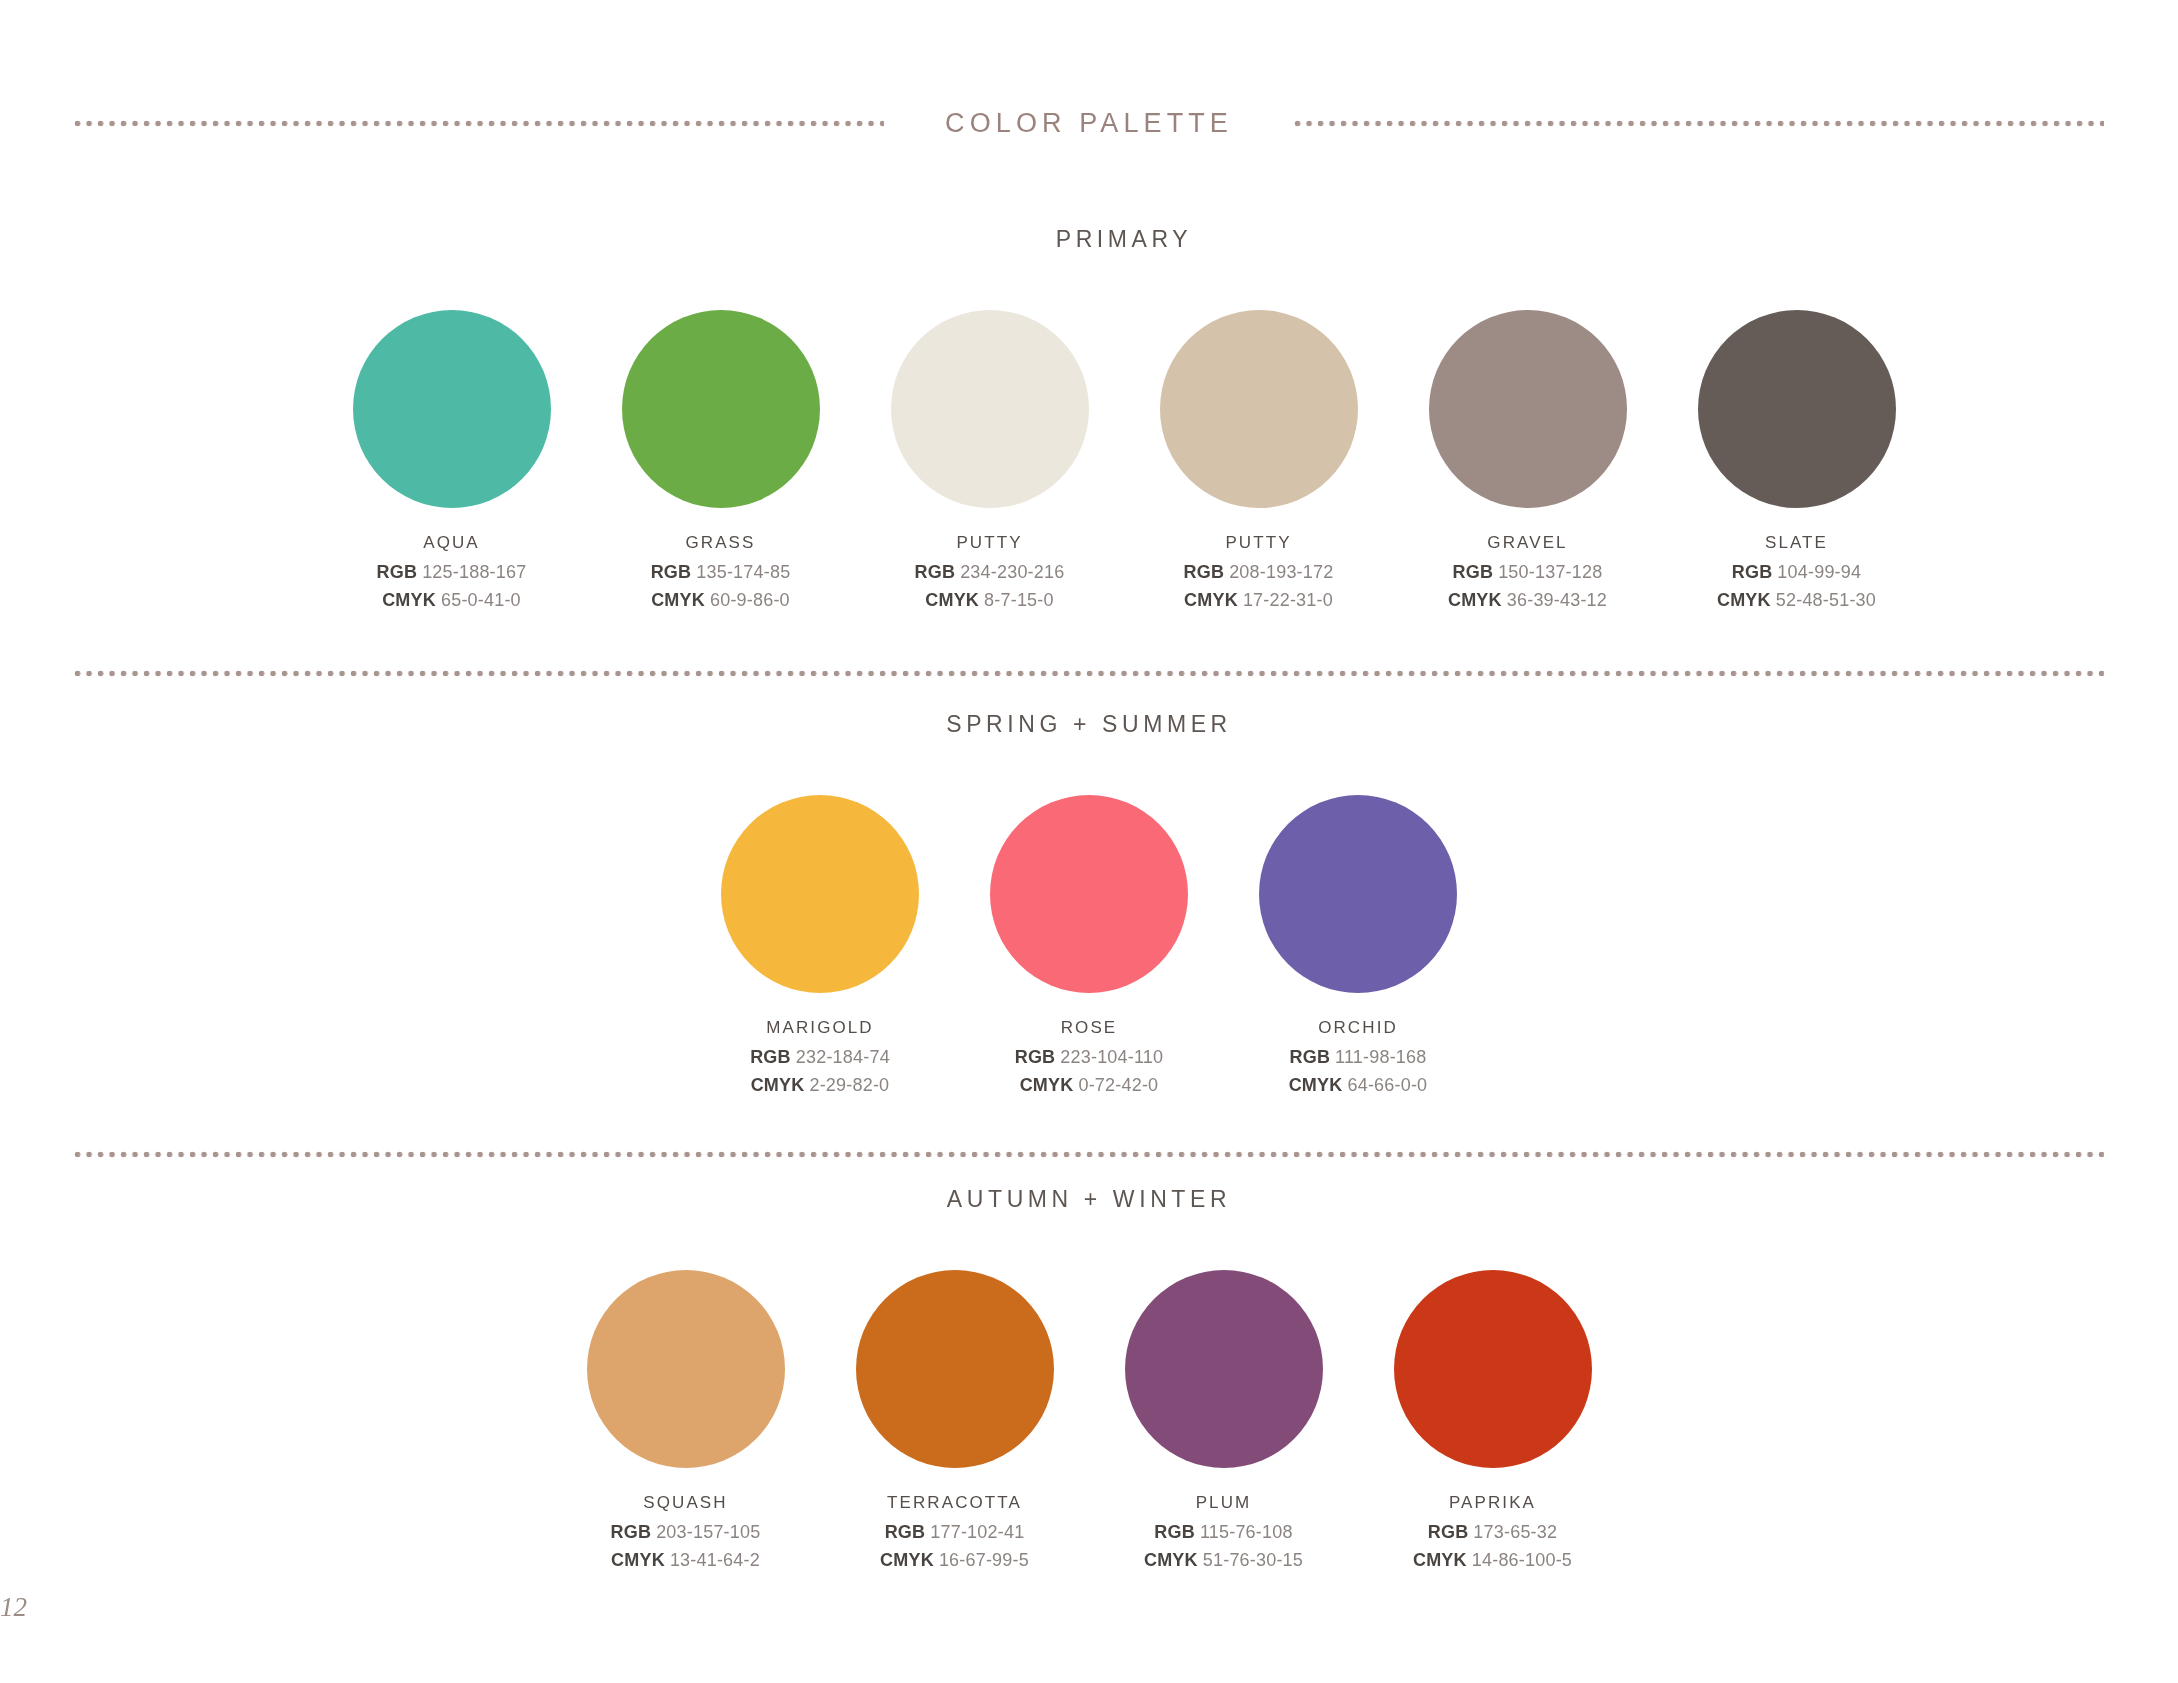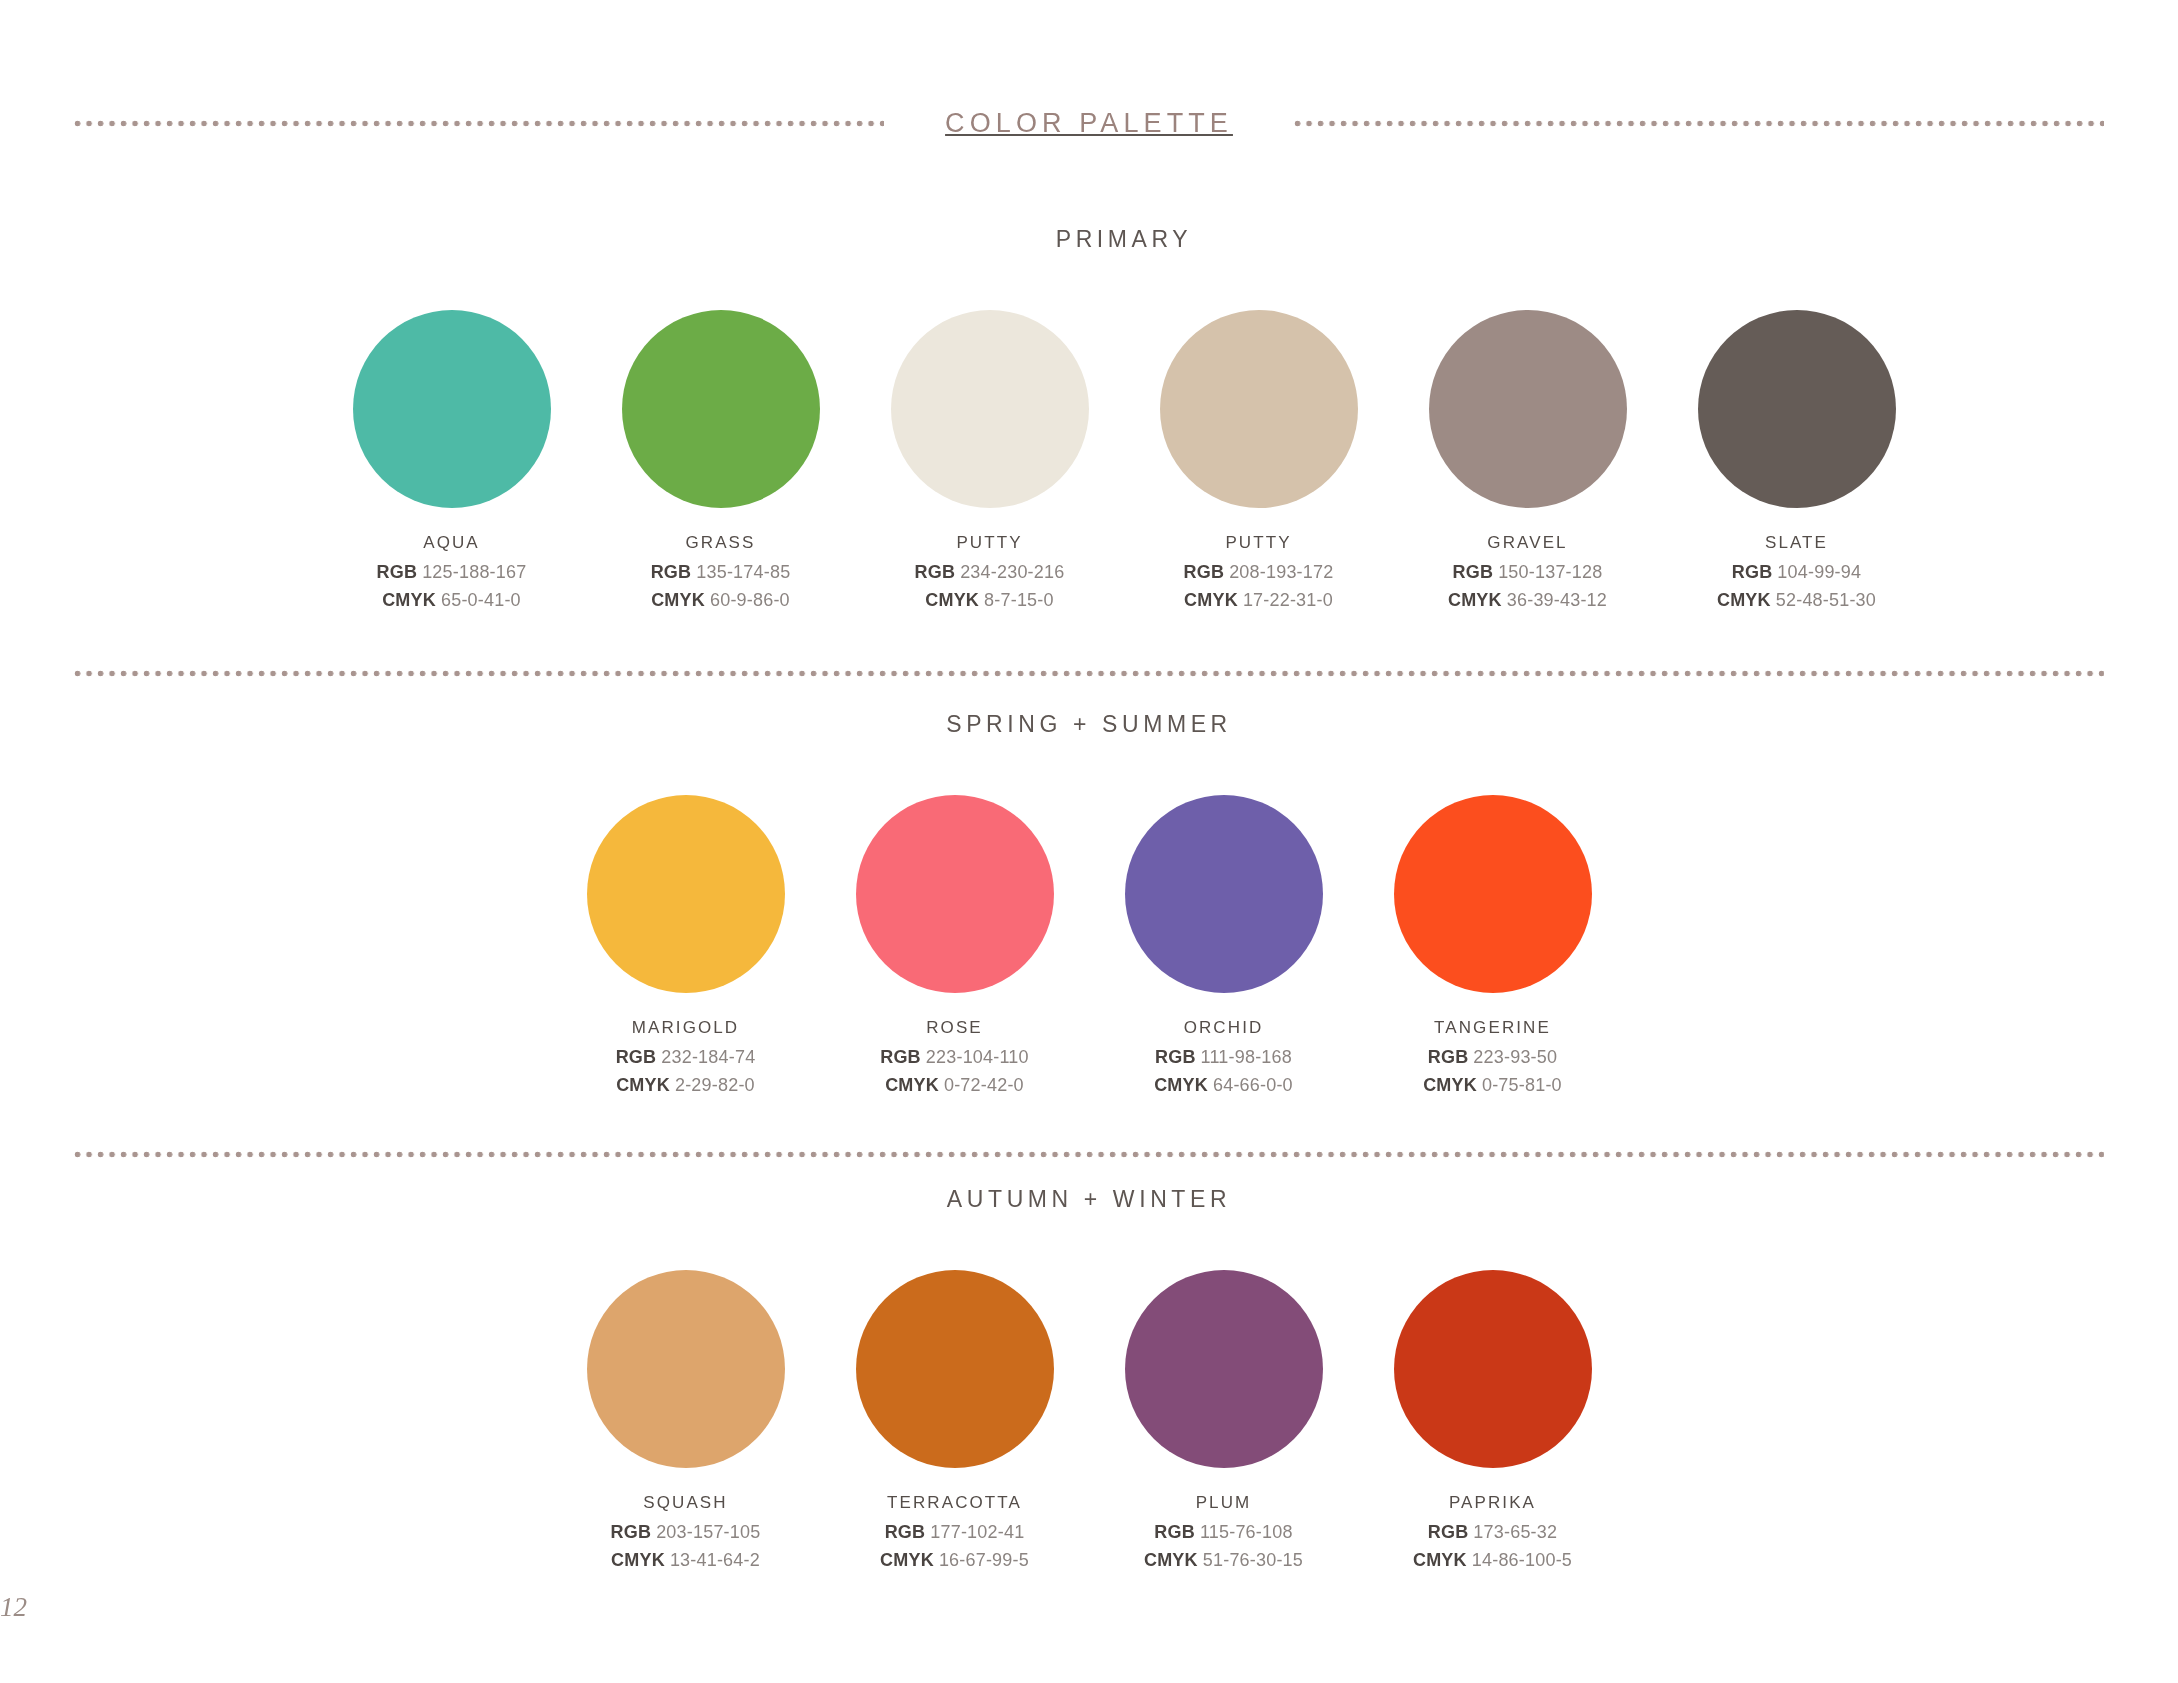--- a/index.html
+++ b/index.html
@@ -19,21 +19,20 @@
   
   .page-header {
     position: absolute;
     top: 103px;
     left: 74px;
     right: 74px;
     height: 40px;
     display: flex;
     align-items: center;
     gap: 0;
-    text-decoration: underline;
   }
   .dot-rule {
     flex: 1 1 auto;
     height: 7px;
     background-image: radial-gradient(circle at 3.5px 3.5px, #a99590 2.6px, rgba(255,255,255,0) 3.1px);
     background-size: 11.5px 7px;
     background-repeat: repeat-x;
   }
   .header-title {
     flex: 0 0 auto;
@@ -215,26 +214,20 @@
       <div class="swatch-line"><span class="key">CMYK</span><span>0-72-42-0</span></div>
     </div>
 
     <div class="swatch">
       <div class="swatch-circle" style="background-color: rgb(110, 95, 170);"></div>
       <div class="swatch-name">ORCHID</div>
       <div class="swatch-line"><span class="key">RGB</span><span>111-98-168</span></div>
       <div class="swatch-line"><span class="key">CMYK</span><span>64-66-0-0</span></div>
     </div>
 
-    <div class="swatch">
-      <div class="swatch-circle" style="background-color: rgb(252, 78, 30);"></div>
-      <div class="swatch-name">TANGERINE</div>
-      <div class="swatch-line"><span class="key">RGB</span><span>223-93-50</span></div>
-      <div class="swatch-line"><span class="key">CMYK</span><span>0-75-81-0</span></div>
-    </div>
 
   </div>
 </div>
 
 <div class="section section-autumn">
   <div class="section-title">AUTUMN + WINTER</div>
   <div class="swatch-row">
 
     <div class="swatch">
       <div class="swatch-circle" style="background-color: rgb(221, 165, 108);"></div>

